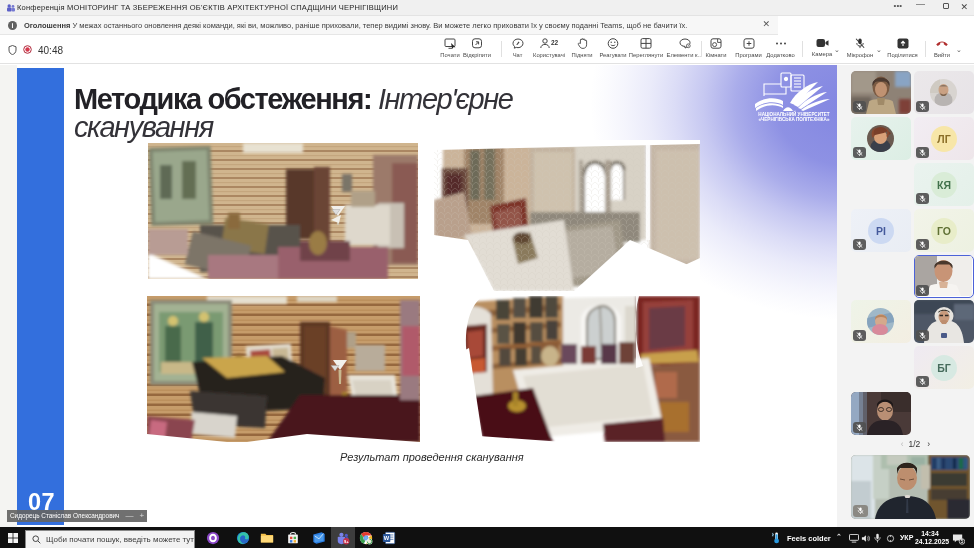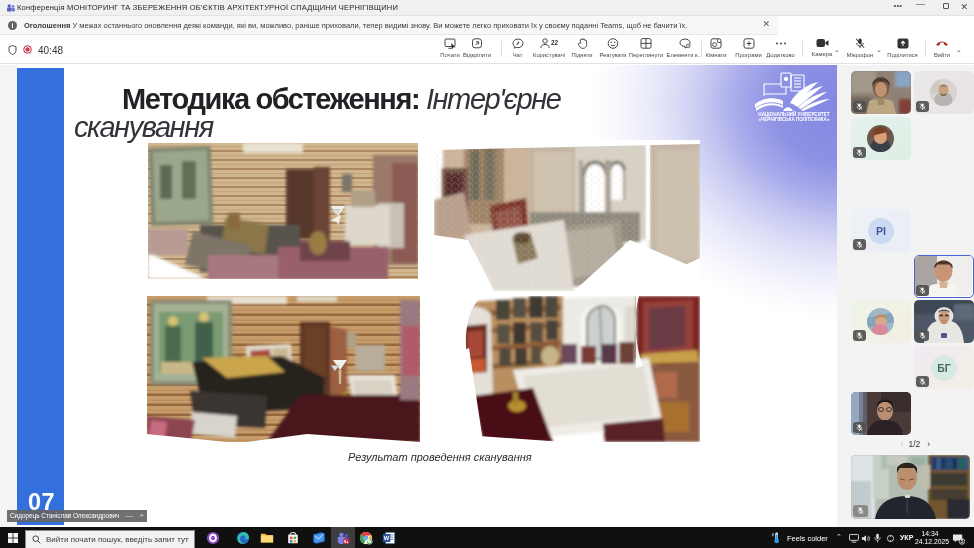--- a/index.html
+++ b/index.html
@@ -31,23 +31,23 @@
 
 #stage { position:absolute; left:0; top:65px; width:974px; height:462px; background:#f3f3f3; }
 #slide { position:absolute; left:0; top:0; width:837px; height:462px; background:#fff; overflow:hidden; }
 #leftstrip { position:absolute; left:0; top:0; width:17px; height:462px; background:#f4f4f2; }
 #bluebar { position:absolute; left:17px; top:3px; width:47px; height:457px; background:#336fdd; }
 #num07 { position:absolute; left:28px; top:424px; font-size:23.5px; font-weight:bold; color:#fff; letter-spacing:0.5px; }
 #purple { position:absolute; right:0; top:0; width:837px; height:430px;
   background:radial-gradient(ellipse 258px 215px at 848px 40px, rgba(126,130,224,0.97) 0%, rgba(126,130,224,0.88) 28%, rgba(126,130,224,0.66) 44%, rgba(126,130,224,0.44) 56%, rgba(126,130,224,0.28) 67%, rgba(126,130,224,0.16) 77%, rgba(126,130,224,0.08) 87%, rgba(126,130,224,0.03) 94%, rgba(126,130,224,0) 100%);
   pointer-events:none; }
 #title1 { position:absolute; left:74px; top:20px; font-size:29px; line-height:28px; color:#222126; letter-spacing:-1.4px; }
-#title1 b { font-weight:bold;margin-left:48px; }
+#title1 b { font-weight:bold; }
 #title1 i { font-style:italic; font-weight:normal; color:#333238; }
-#caption { position:absolute; left:348px; top:386px; font-size:11px; font-style:italic; color:#2a2a2a; }
+#caption { position:absolute; left:340px; top:386px; font-size:11px; font-style:italic; color:#2a2a2a; }
 
 
 #namelab { position:absolute; left:7px; top:445px; height:11.5px; background:rgba(100,100,100,0.92); color:#fff; font-size:6.4px; line-height:11.5px; padding:0 3px; white-space:nowrap; }
 #namelab span.pm { color:#ddd; margin-left:6px; font-size:8px; }
 
 
 .scan { position:absolute; overflow:hidden; }
 
 
 #sidebar { position:absolute; left:837px; top:0; width:137px; height:462px; background:#f3f3f3; }
@@ -56,21 +56,21 @@
 .mic svg { display:block; margin:2px auto 0; }
 .initials { position:absolute; left:50%; top:50%; transform:translate(-50%,-50%); width:26px; height:26px; border-radius:50%; text-align:center; font-weight:bold; font-size:10.5px; line-height:26px; }
 #pager { position:absolute; left:10px; top:374px; width:137px; text-align:center; font-size:8.5px; color:#333; }
 #bigtile { position:absolute; left:14px; top:390px; width:119px; height:64px; border-radius:5px; overflow:hidden; background:#888; }
 
 
 #taskbar { position:absolute; left:0; top:527px; width:974px; height:21px; background:#101010; }
 #search { position:absolute; left:25px; top:3px; width:170px; height:18px; background:#f2f2f2; border:1px solid #888; border-bottom:none; }
 #search .stxt { position:absolute; left:20px; top:4px; font-size:8px; color:#3c3c3c; white-space:nowrap; }
 .tico { position:absolute; top:4px; }
-.tray { position:absolute; color:#fff; font-size:7px; }
+.tray { position:absolute; color:#fff; font-size:7px;font-weight:bold; }
 </style>
 </head>
 <body>
 
 <div id="titlebar">
   <svg style="position:absolute;left:6px;top:3px" width="10" height="10" viewBox="0 0 10 10">
       <circle cx="3.2" cy="3" r="1.7" fill="#5b5fc7"></circle>
       <circle cx="7" cy="3.4" r="1.4" fill="#7579d1"></circle>
       <rect x="1" y="4.6" width="4.6" height="4" rx="1" fill="#5b5fc7"></rect>
       <rect x="5.6" y="5" width="3.4" height="3.4" rx="1" fill="#7579d1"></rect>
@@ -546,35 +546,68 @@
       <div class="mic">
           <svg width="7" height="8" viewBox="0 0 7 8">
             <rect x="2.4" y="0.4" width="2.2" height="3.8" rx="1.1" fill="#fff"></rect>
             <path d="M1.2 3.2 C1.2 5 2.4 5.6 3.5 5.6 C4.6 5.6 5.8 5 5.8 3.2" fill="none" stroke="#fff" stroke-width="0.7"></path>
             <line x1="3.5" y1="5.6" x2="3.5" y2="7" stroke="#fff" stroke-width="0.7"></line>
             <line x1="1" y1="0.5" x2="6" y2="6.5" stroke="#fff" stroke-width="0.8"></line>
           </svg>
         </div>
     </div>
 
-
-
+    <div class="tile" style="left:77px;top:52px;background:linear-gradient(135deg,#f2edf3,#eee6ea)">
+      <div class="initials" style="background:#f7e6a8;color:#8a6d26">ЛГ</div>
+      <div class="mic">
+          <svg width="7" height="8" viewBox="0 0 7 8">
+            <rect x="2.4" y="0.4" width="2.2" height="3.8" rx="1.1" fill="#fff"></rect>
+            <path d="M1.2 3.2 C1.2 5 2.4 5.6 3.5 5.6 C4.6 5.6 5.8 5 5.8 3.2" fill="none" stroke="#fff" stroke-width="0.7"></path>
+            <line x1="3.5" y1="5.6" x2="3.5" y2="7" stroke="#fff" stroke-width="0.7"></line>
+            <line x1="1" y1="0.5" x2="6" y2="6.5" stroke="#fff" stroke-width="0.8"></line>
+          </svg>
+        </div>
+    </div>
+
+
+    <div class="tile" style="left:77px;top:98px;background:linear-gradient(135deg,#eaf3ef,#e4f0e9)">
+      <div class="initials" style="background:#d9ecd7;color:#41714b">КЯ</div>
+      <div class="mic">
+          <svg width="7" height="8" viewBox="0 0 7 8">
+            <rect x="2.4" y="0.4" width="2.2" height="3.8" rx="1.1" fill="#fff"></rect>
+            <path d="M1.2 3.2 C1.2 5 2.4 5.6 3.5 5.6 C4.6 5.6 5.8 5 5.8 3.2" fill="none" stroke="#fff" stroke-width="0.7"></path>
+            <line x1="3.5" y1="5.6" x2="3.5" y2="7" stroke="#fff" stroke-width="0.7"></line>
+            <line x1="1" y1="0.5" x2="6" y2="6.5" stroke="#fff" stroke-width="0.8"></line>
+          </svg>
+        </div>
+    </div>
 
     <div class="tile" style="left:14px;top:144px;background:linear-gradient(135deg,#eef1f7,#e9edf4)">
       <div class="initials" style="background:#ccd9f2;color:#44599b">РІ</div>
       <div class="mic">
           <svg width="7" height="8" viewBox="0 0 7 8">
             <rect x="2.4" y="0.4" width="2.2" height="3.8" rx="1.1" fill="#fff"></rect>
             <path d="M1.2 3.2 C1.2 5 2.4 5.6 3.5 5.6 C4.6 5.6 5.8 5 5.8 3.2" fill="none" stroke="#fff" stroke-width="0.7"></path>
             <line x1="3.5" y1="5.6" x2="3.5" y2="7" stroke="#fff" stroke-width="0.7"></line>
             <line x1="1" y1="0.5" x2="6" y2="6.5" stroke="#fff" stroke-width="0.8"></line>
           </svg>
         </div>
     </div>
 
+    <div class="tile" style="left:77px;top:144px;background:linear-gradient(135deg,#f2f4e9,#edf1e1)">
+      <div class="initials" style="background:#e8edc9;color:#5f7033">ГО</div>
+      <div class="mic">
+          <svg width="7" height="8" viewBox="0 0 7 8">
+            <rect x="2.4" y="0.4" width="2.2" height="3.8" rx="1.1" fill="#fff"></rect>
+            <path d="M1.2 3.2 C1.2 5 2.4 5.6 3.5 5.6 C4.6 5.6 5.8 5 5.8 3.2" fill="none" stroke="#fff" stroke-width="0.7"></path>
+            <line x1="3.5" y1="5.6" x2="3.5" y2="7" stroke="#fff" stroke-width="0.7"></line>
+            <line x1="1" y1="0.5" x2="6" y2="6.5" stroke="#fff" stroke-width="0.8"></line>
+          </svg>
+        </div>
+    </div>
 
 
     <div class="tile" style="left:77px;top:190px;border:1.5px solid #4c62d8;box-shadow:0 0 0 1px #fff inset">
       <svg width="57" height="40" viewBox="0 0 57 40">
           <rect width="57" height="40" fill="#e9e6e2"></rect>
           <rect x="0" y="0" width="22" height="40" fill="#aaa5a1"></rect>
           <rect x="22" y="0" width="35" height="40" fill="#f0eeeb"></rect>
           <path d="M11 40 L15 30 C15 27 42 27 42 30 L46 40 Z" fill="#f6f4f1"></path>
           <path d="M24 26 L33 26 L32 32 L25 32 Z" fill="#d8b296"></path>
           <ellipse cx="28.5" cy="15" rx="9" ry="11" fill="#c89476"></ellipse>
@@ -734,21 +767,21 @@
       <rect x="0" y="0" width="4.6" height="4.6" fill="#f5f5f5"></rect>
       <rect x="5.4" y="0" width="4.6" height="4.6" fill="#f5f5f5"></rect>
       <rect x="0" y="5.4" width="4.6" height="4.6" fill="#f5f5f5"></rect>
       <rect x="5.4" y="5.4" width="4.6" height="4.6" fill="#f5f5f5"></rect>
     </svg>
   <div id="search">
     <svg style="position:absolute;left:6px;top:4px" width="9" height="9" viewBox="0 0 9 9">
         <circle cx="3.7" cy="3.7" r="2.8" fill="none" stroke="#444" stroke-width="1"></circle>
         <line x1="6" y1="6" x2="8.3" y2="8.3" stroke="#444" stroke-width="1"></line>
       </svg>
-    <div class="stxt">Вийти почати пошук, введіть запит тут</div>
+    <div class="stxt">Щоби почати пошук, введіть можете тут</div>
   </div>
 
   <svg class="tico" style="left:206px" width="14" height="14" viewBox="0 0 16 16">
       <circle cx="8" cy="8" r="7" fill="#8b48c7"></circle>
       <path d="M8 3.2 C10.6 3.2 12.4 5.2 12.4 8 C12.4 10.8 10.6 12.8 8 12.8 C5.4 12.8 3.6 10.8 3.6 8 C3.6 5.2 5.4 3.2 8 3.2 Z M8 5.4 C6.6 5.4 5.8 6.5 5.8 8 C5.8 9.5 6.6 10.6 8 10.6 C9.4 10.6 10.2 9.5 10.2 8 C10.2 6.5 9.4 5.4 8 5.4 Z" fill="#fff"></path>
     </svg>
 
   <svg class="tico" style="left:236px" width="14" height="14" viewBox="0 0 16 16">
       <circle cx="8" cy="8" r="7" fill="#1b7fd4"></circle>
       <path d="M2 10 C1.4 5 5 1.5 8.6 1.5 C12 1.5 14.6 3.8 14.6 7 C14.6 8.8 13.6 9.8 11.8 9.8 C10.4 9.8 10 9 10.4 7.8 C10.8 6.4 9.8 5.2 8.2 5.2 C6 5.2 4.4 7.2 4.8 9.6 C5.2 12.4 7.8 13.8 10.8 13 C9.4 14.4 7.2 14.9 5.4 14.2 C3.4 13.4 2.2 12 2 10 Z" fill="#35c1a8"></path>

